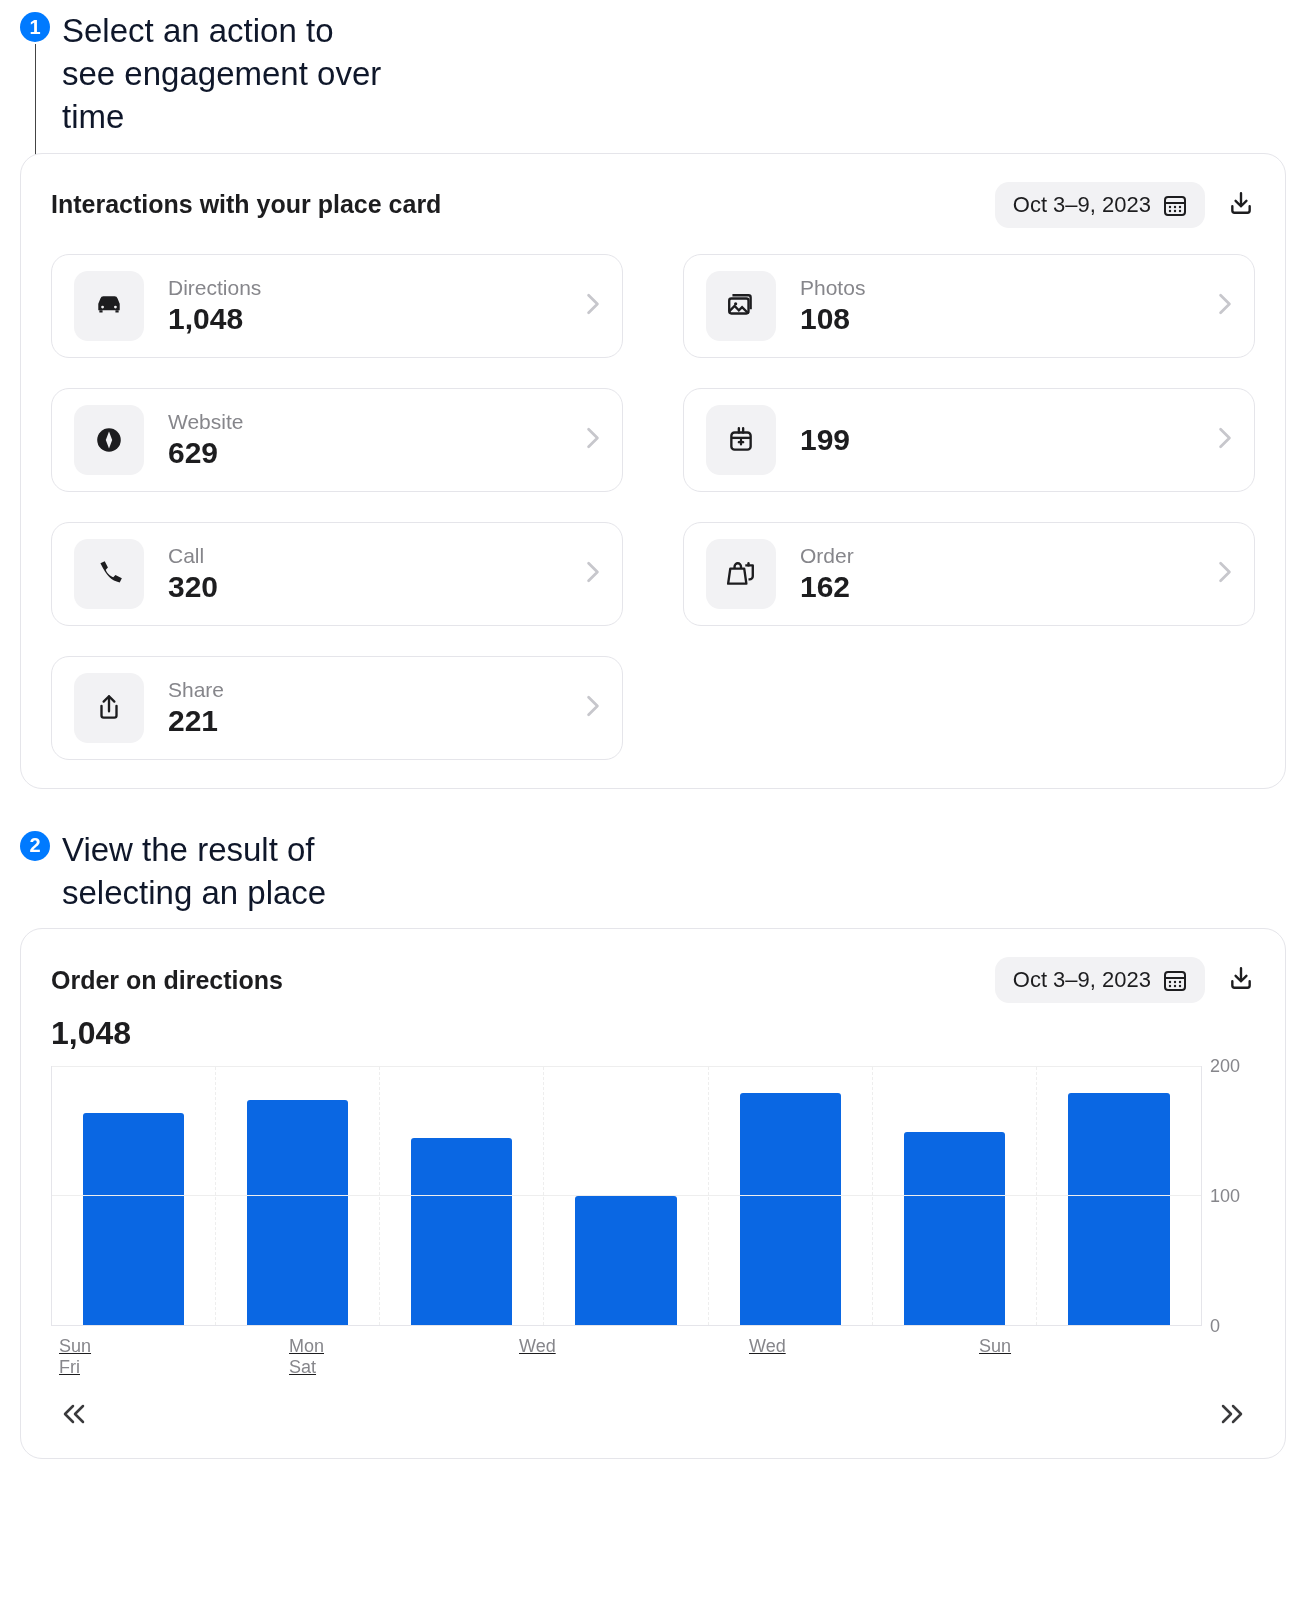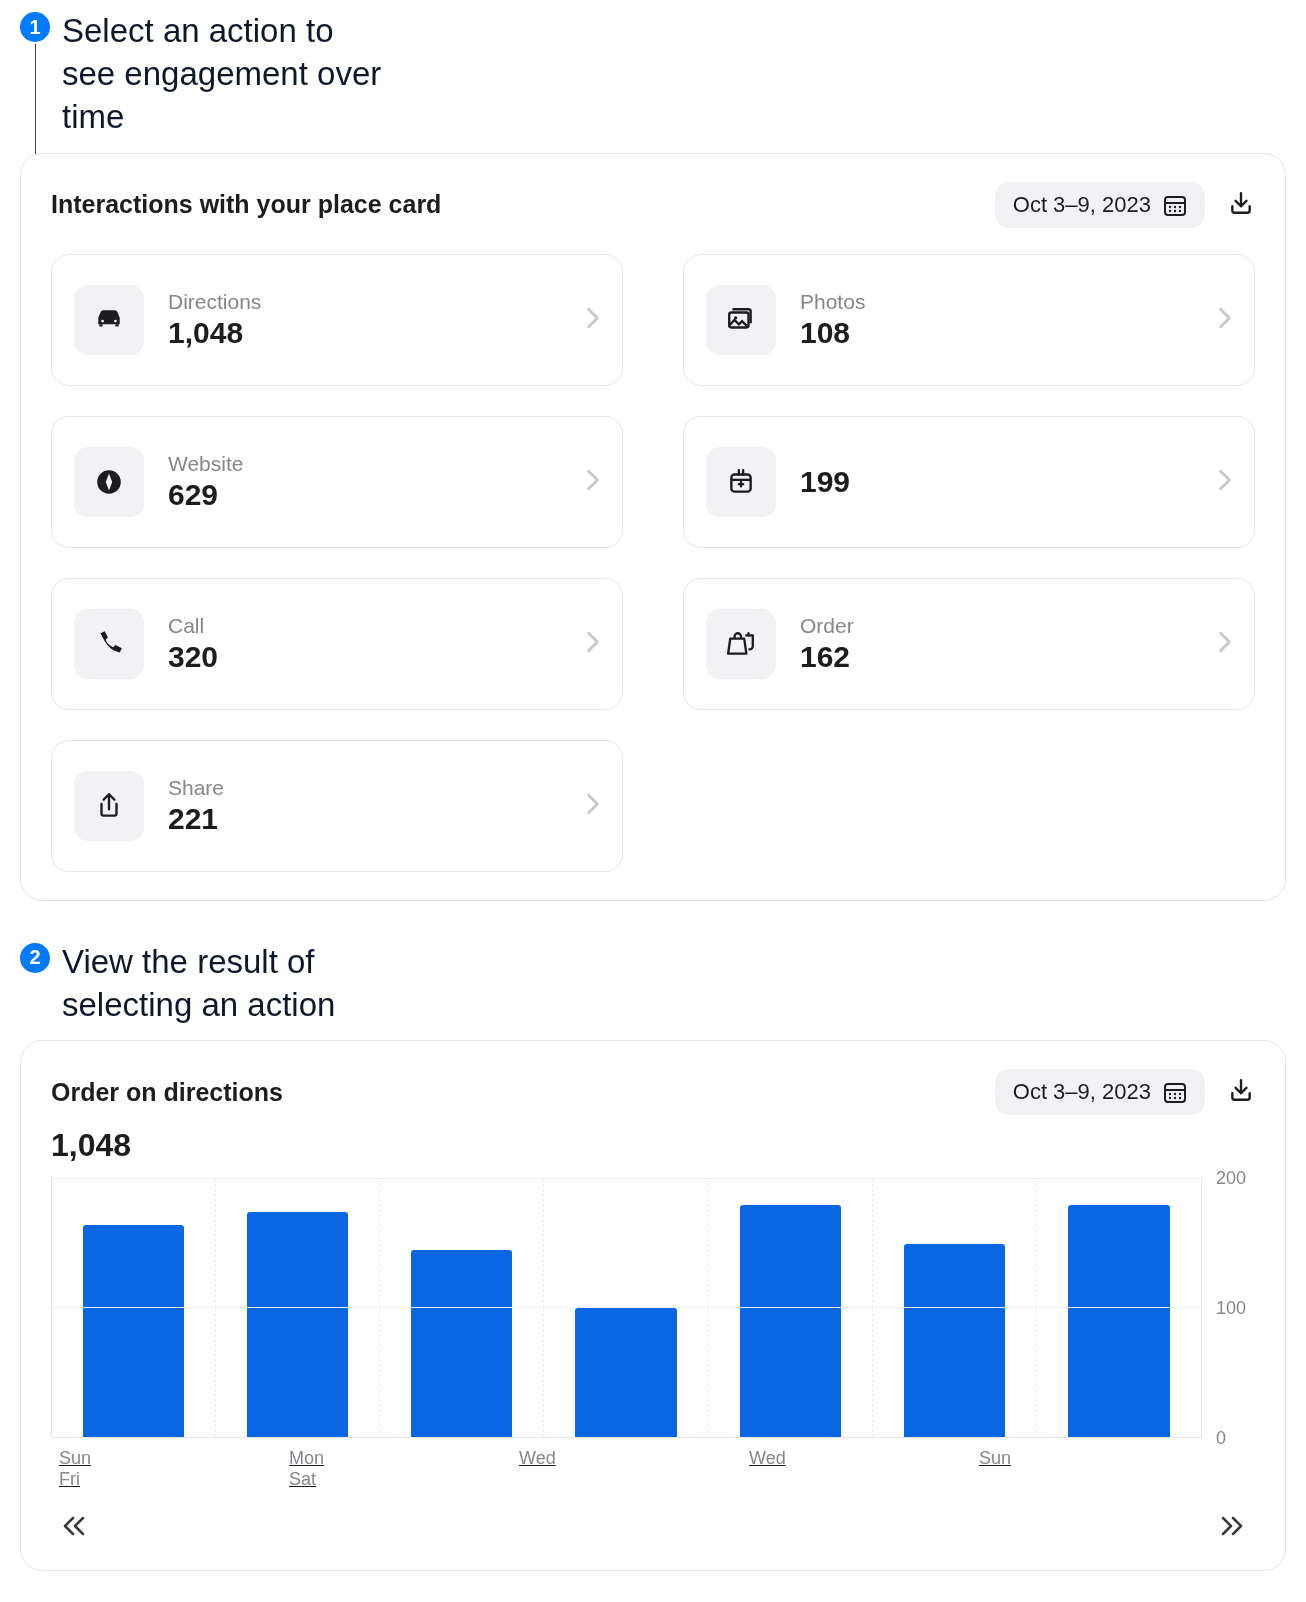--- a/index.html
+++ b/index.html
@@ -76,21 +76,21 @@
     color: #1d1d1f;
   }
   .tiles-grid {
     display: grid;
     grid-template-columns: 1fr 1fr;
     gap: 30px 60px;
   }
   .tile {
     border: 1px solid #e5e5ea;
     border-radius: 18px;
-    padding: 30px 22px;
+    padding: 16px 22px;
     display: flex;
     align-items: center;
     gap: 24px;
     cursor: pointer;
   }
   .tile-icon {
     width: 70px; height: 70px;
     background: #f2f2f4;
     border-radius: 14px;
     display: flex; align-items: center; justify-content: center;
@@ -157,21 +157,21 @@
     background: #0a67e3;
     border-radius: 3px 3px 0 0;
   }
   .chart-yaxis {
     width: 54px;
     position: relative;
     border-left: 1px solid #e5e5ea;
   }
   .y-tick {
     position: absolute;
-    left: 14px;
+    left: 8px;
     font-size: 18px;
     color: #86868b;
     transform: translateY(-50%);
   }
   .chart-xaxis {
     display: grid;
     grid-template-columns: repeat(5, 1fr);
     margin-top: 10px;
     margin-right: 54px;
     text-decoration: underline;
@@ -401,21 +401,21 @@
             </svg></div>
         </div>
       </div>
   </div>
 </div>
 
 <div class="section-gap"></div>
 
 <div class="annotation-row">
   <div class="annotation-badge">2</div>
-  <div class="annotation-text">View the result of selecting an action</div>
+  <div class="annotation-text">View the result of selecting an place</div>
 </div>
 
 <div class="card">
   <div class="card-header" style="margin-bottom:12px;">
     <div class="card-title">Order on directions</div>
     <div class="header-right">
       <div class="date-pill">
         <span>Oct 3–9, 2023</span>
         <span>
             <svg width="24" height="24" viewBox="0 0 24 24">

